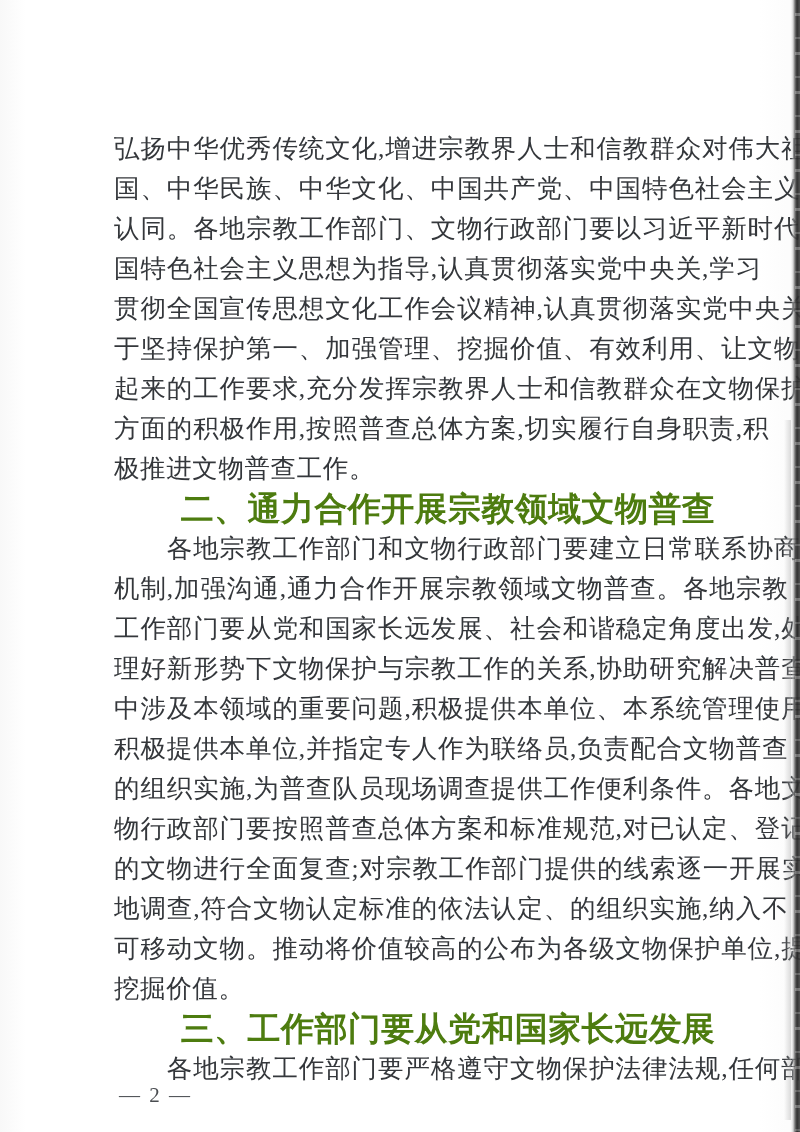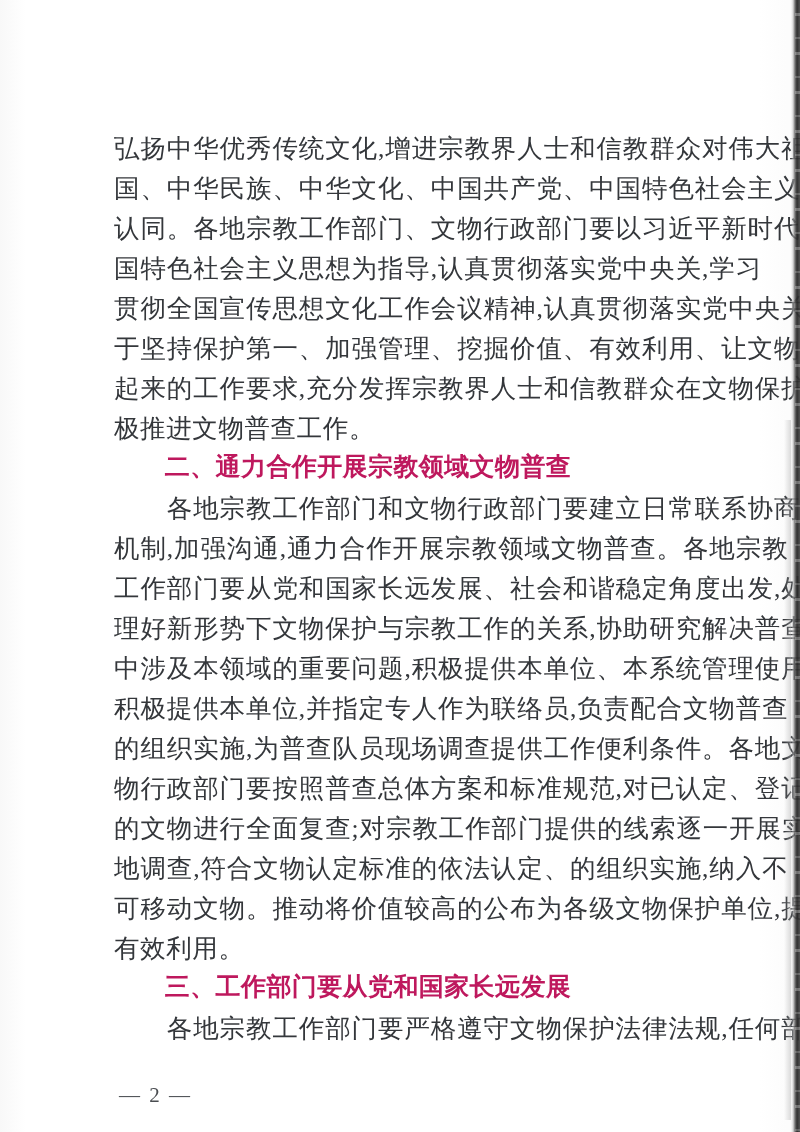--- a/index.html
+++ b/index.html
@@ -101,24 +101,24 @@
 
   
   .doc-line.body {
     font-family: "Liberation Serif", "DejaVu Serif", serif;
     font-weight: 400;
     color: #34373b;
   }
 
   
   .doc-line.heading {
-    font-family: Liberation Mono, monospace;
+    font-family: Liberation Serif, serif;
     font-weight: 700;
-    color: #be185d;
-    font-size: 25px;
+    color: #4d7c0f;
+    font-size: 33px;
     letter-spacing: 0.4px;
   }
 
   
   .doc-line.justify {
     letter-spacing: 0.9px;
   }
 
   
   #page-number {
@@ -142,34 +142,35 @@
 
   <div id="text-column">
 
   <div class="doc-line body justify">弘扬中华优秀传统文化,增进宗教界人士和信教群众对伟大祖</div>
       <div class="doc-line body justify">国、中华民族、中华文化、中国共产党、中国特色社会主义的</div>
       <div class="doc-line body justify">认同。各地宗教工作部门、文物行政部门要以习近平新时代中</div>
       <div class="doc-line body justify">国特色社会主义思想为指导,认真贯彻落实党中央关,学习</div>
       <div class="doc-line body justify">贯彻全国宣传思想文化工作会议精神,认真贯彻落实党中央关</div>
       <div class="doc-line body justify">于坚持保护第一、加强管理、挖掘价值、有效利用、让文物活</div>
       <div class="doc-line body justify">起来的工作要求,充分发挥宗教界人士和信教群众在文物保护</div>
+      <div class="doc-line body justify">方面的积极作用,按照普查总体方案,切实履行自身职责,积</div>
       <div class="doc-line body">极推进文物普查工作。</div>
       <div class="doc-line heading">　　二、通力合作开展宗教领域文物普查</div>
       <div class="doc-line body justify">　　各地宗教工作部门和文物行政部门要建立日常联系协商</div>
       <div class="doc-line body justify">机制,加强沟通,通力合作开展宗教领域文物普查。各地宗教</div>
       <div class="doc-line body justify">工作部门要从党和国家长远发展、社会和谐稳定角度出发,处</div>
       <div class="doc-line body justify">理好新形势下文物保护与宗教工作的关系,协助研究解决普查</div>
       <div class="doc-line body justify">中涉及本领域的重要问题,积极提供本单位、本系统管理使用</div>
       <div class="doc-line body justify">积极提供本单位,并指定专人作为联络员,负责配合文物普查</div>
       <div class="doc-line body justify">的组织实施,为普查队员现场调查提供工作便利条件。各地文</div>
       <div class="doc-line body justify">物行政部门要按照普查总体方案和标准规范,对已认定、登记</div>
       <div class="doc-line body justify">的文物进行全面复查;对宗教工作部门提供的线索逐一开展实</div>
       <div class="doc-line body justify">地调查,符合文物认定标准的依法认定、的组织实施,纳入不</div>
       <div class="doc-line body justify">可移动文物。推动将价值较高的公布为各级文物保护单位,提</div>
-      <div class="doc-line body">有效利用。</div>
+      <div class="doc-line body">挖掘价值。</div>
       <div class="doc-line heading">　　三、工作部门要从党和国家长远发展</div>
       <div class="doc-line body justify">　　各地宗教工作部门要严格遵守文物保护法律法规,任何部</div>
     </div>
 
   <div id="page-number">— 2 —</div>
 
   <div id="scan-fold-shadow"></div>
   <div id="scan-edge-right"></div>
   <div id="scan-edge-right-speckle"></div>
 

